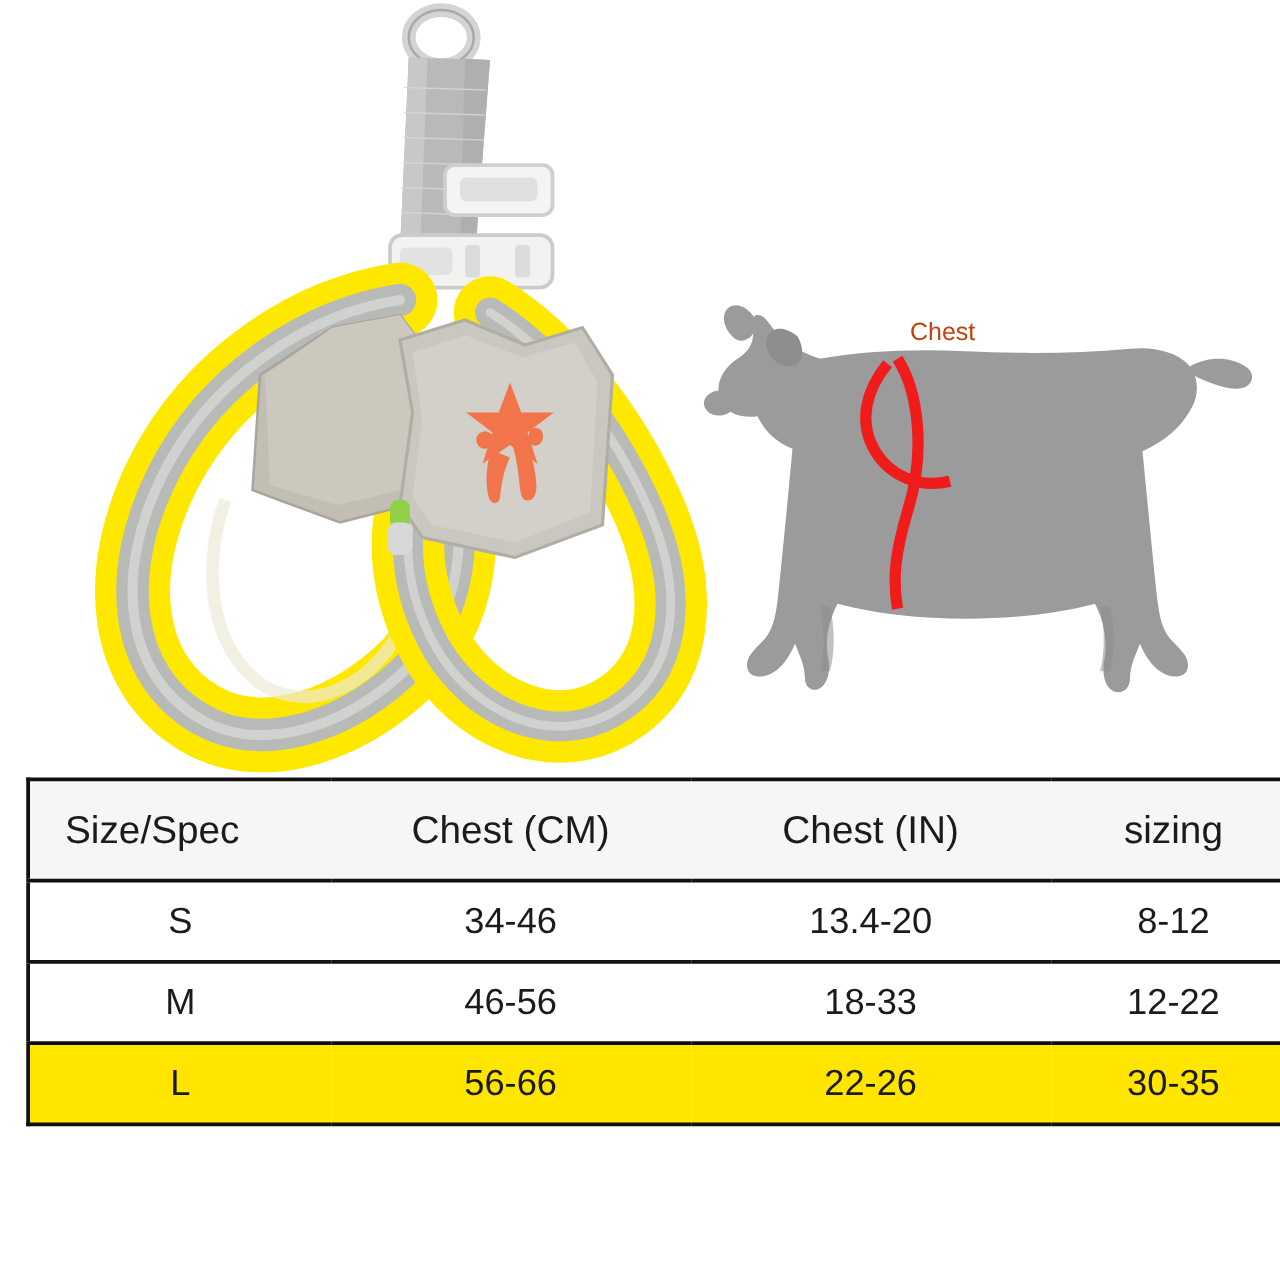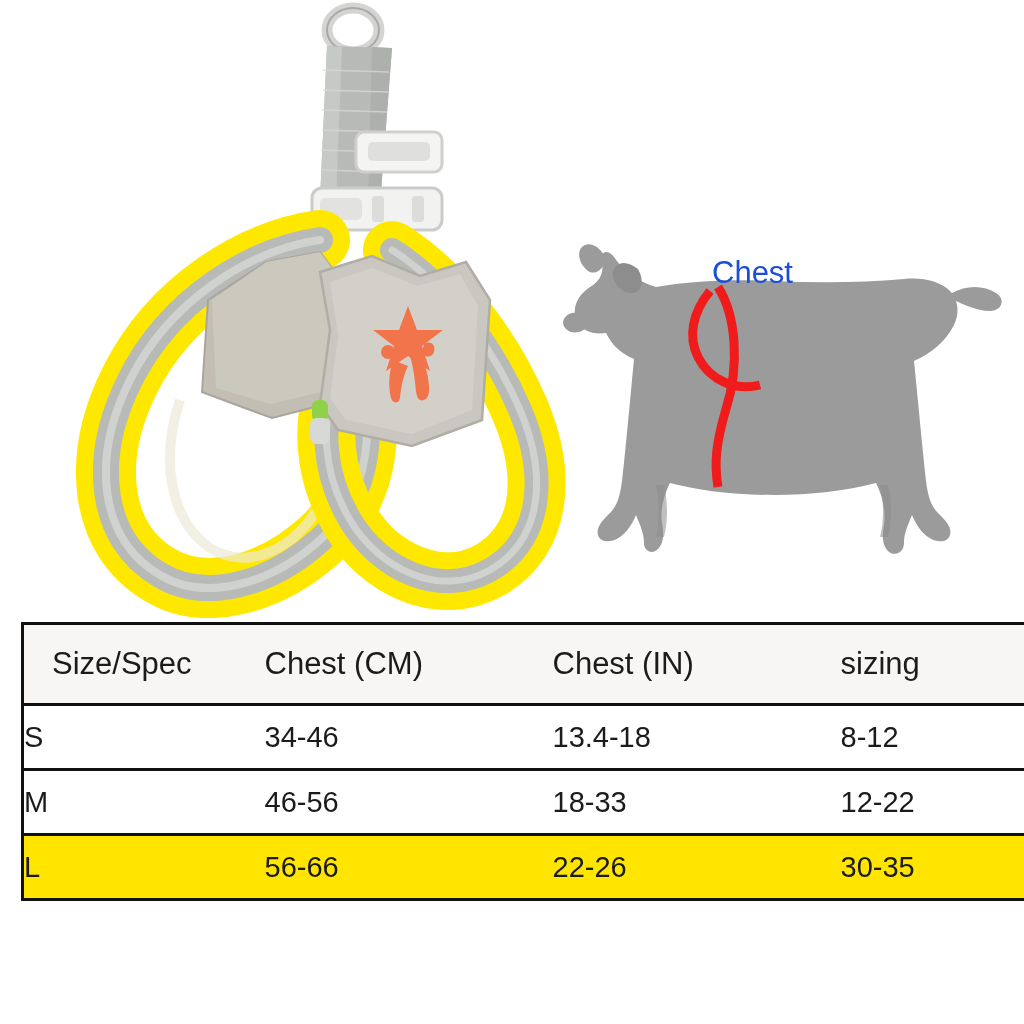--- a/index.html
+++ b/index.html
@@ -60,24 +60,24 @@
   
   .dog-diagram {
     position: absolute;
     left: 560px;
     top: 195px;
     width: 460px;
     height: 390px;
   }
   .chest-label {
     position: absolute;
-    left: 712px;
+    left: 728px;
     top: 255px;
-    font-size: 31px;
-    color: #1d4ed8;
+    font-size: 20px;
+    color: #c2410c;
   }
 
   
   .size-table-wrap {
     position: absolute;
     left: 21px;
     top: 622px;
     width: 1016px;
     height: 398px;
   }
@@ -91,21 +91,21 @@
   }
   table.size-table col.c1 { width: 242px; }
   table.size-table col.c2 { width: 288px; }
   table.size-table col.c3 { width: 288px; }
   table.size-table col.c4 { width: 198px; }
 
   table.size-table th,
   table.size-table td {
     border-top: 3px solid #111;
     border-bottom: 3px solid #111;
-    text-align: left;
+    text-align: center;
     font-weight: normal;
     color: #1b1b1b;
     height: 62px;
     font-size: 29px;
     padding: 0;
   }
   table.size-table thead th {
     background: #f7f6f4;
     height: 78px;
     font-size: 31px;
@@ -257,21 +257,21 @@
           <th class="first">Size/Spec</th>
           <th>Chest (CM)</th>
           <th>Chest (IN)</th>
           <th>sizing</th>
         </tr>
       </thead>
       <tbody>
         <tr>
           <td>S</td>
           <td>34-46</td>
-          <td>13.4-18</td>
+          <td>13.4-20</td>
           <td>8-12</td>
         </tr>
         <tr>
           <td>M</td>
           <td>46-56</td>
           <td>18-33</td>
           <td>12-22</td>
         </tr>
         <tr class="highlight">
           <td>L</td>

